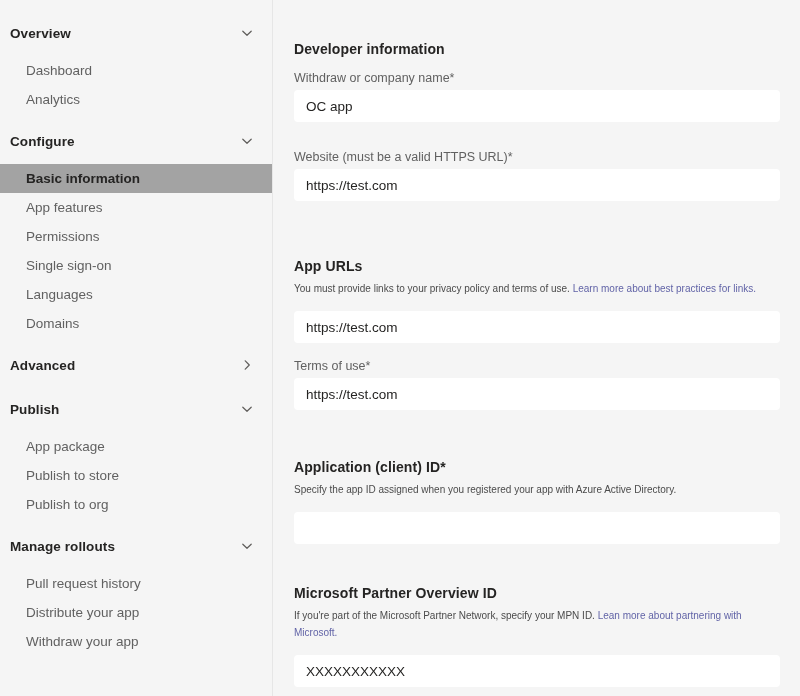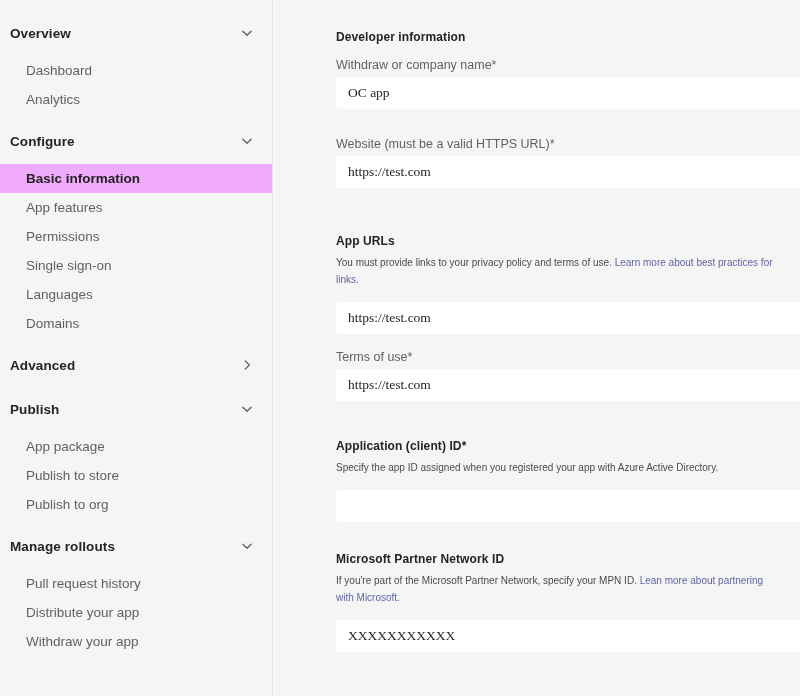--- a/index.html
+++ b/index.html
@@ -15,21 +15,20 @@
     background: #f5f5f5;
     color: #242424;
     font-size: 13px;
     -webkit-font-smoothing: antialiased;
   }
 
   .app {
     display: flex;
     width: 800px;
     height: 696px;
-    gap: 42px;
   }
 
   
   .sidebar {
     width: 273px;
     flex: 0 0 273px;
     background: #f5f5f5;
     border-right: 1px solid #e6e6e6;
     padding-top: 16px;
     overflow: hidden;
@@ -65,43 +64,44 @@
     height: 29px;
     line-height: 29px;
     padding-left: 26px;
     font-size: 13.5px;
     color: #616161;
     cursor: pointer;
     white-space: nowrap;
   }
 
   .nav-item.selected {
-    background: #f0abfc;
+    background: #a3a3a3;
     color: #252423;
     font-weight: bold;
   }
 
   .gap-sm { height: 6px; }
   .gap-md { height: 10px; }
 
   
   .main {
     flex: 1 1 auto;
     background: #f5f5f5;
     padding: 30px 21px 0 21px;
     overflow: hidden;
     position: relative;
   }
 
   .section-title {
-    font-size: 12px;
+    font-size: 14px;
     font-weight: bold;
     color: #252423;
     margin-bottom: 14px;
     letter-spacing: 0.1px;
+    margin-top: 11px;
   }
 
   .section-title.tight { margin-bottom: 6px; }
 
   .helper {
     font-size: 10px;
     color: #4b4b4b;
     line-height: 17px;
     margin-bottom: 14px;
     max-width: 486px;
@@ -124,21 +124,21 @@
   }
 
   .input {
     display: block;
     width: 486px;
     height: 32px;
     background: #ffffff;
     border: none;
     border-radius: 4px;
     padding: 0 12px;
-    font-family: Liberation Serif, serif;
+    font-family: Liberation Sans, sans-serif;
     font-size: 13.5px;
     color: #252423;
     outline: none;
   }
   .input::placeholder { color: #a19f9d; }
 
   .spacer-22 { height: 22px; }
   .spacer-30 { height: 30px; }
   .spacer-12 { height: 12px; }
 </style>
@@ -266,21 +266,21 @@
       <h2 class="section-title tight">Application (client) ID*</h2>
 
       <p class="helper">Specify the app ID assigned when you registered your app with Azure Active Directory.</p>
 
       <input class="input" type="text" value="" style="">
     </section>
 
     <div class="spacer-30"></div>
 
     <section>
-      <h2 class="section-title tight">Microsoft Partner Network ID</h2>
+      <h2 class="section-title tight">Microsoft Partner Overview ID</h2>
 
       <p class="helper">
         <span>If you're part of the Microsoft Partner Network, specify your MPN ID. </span><a class="link">Lean more about partnering with Microsoft.</a>
       </p>
 
       <input class="input" type="text" value="XXXXXXXXXXX" style="">
     </section>
 
   </main>
 </div>

